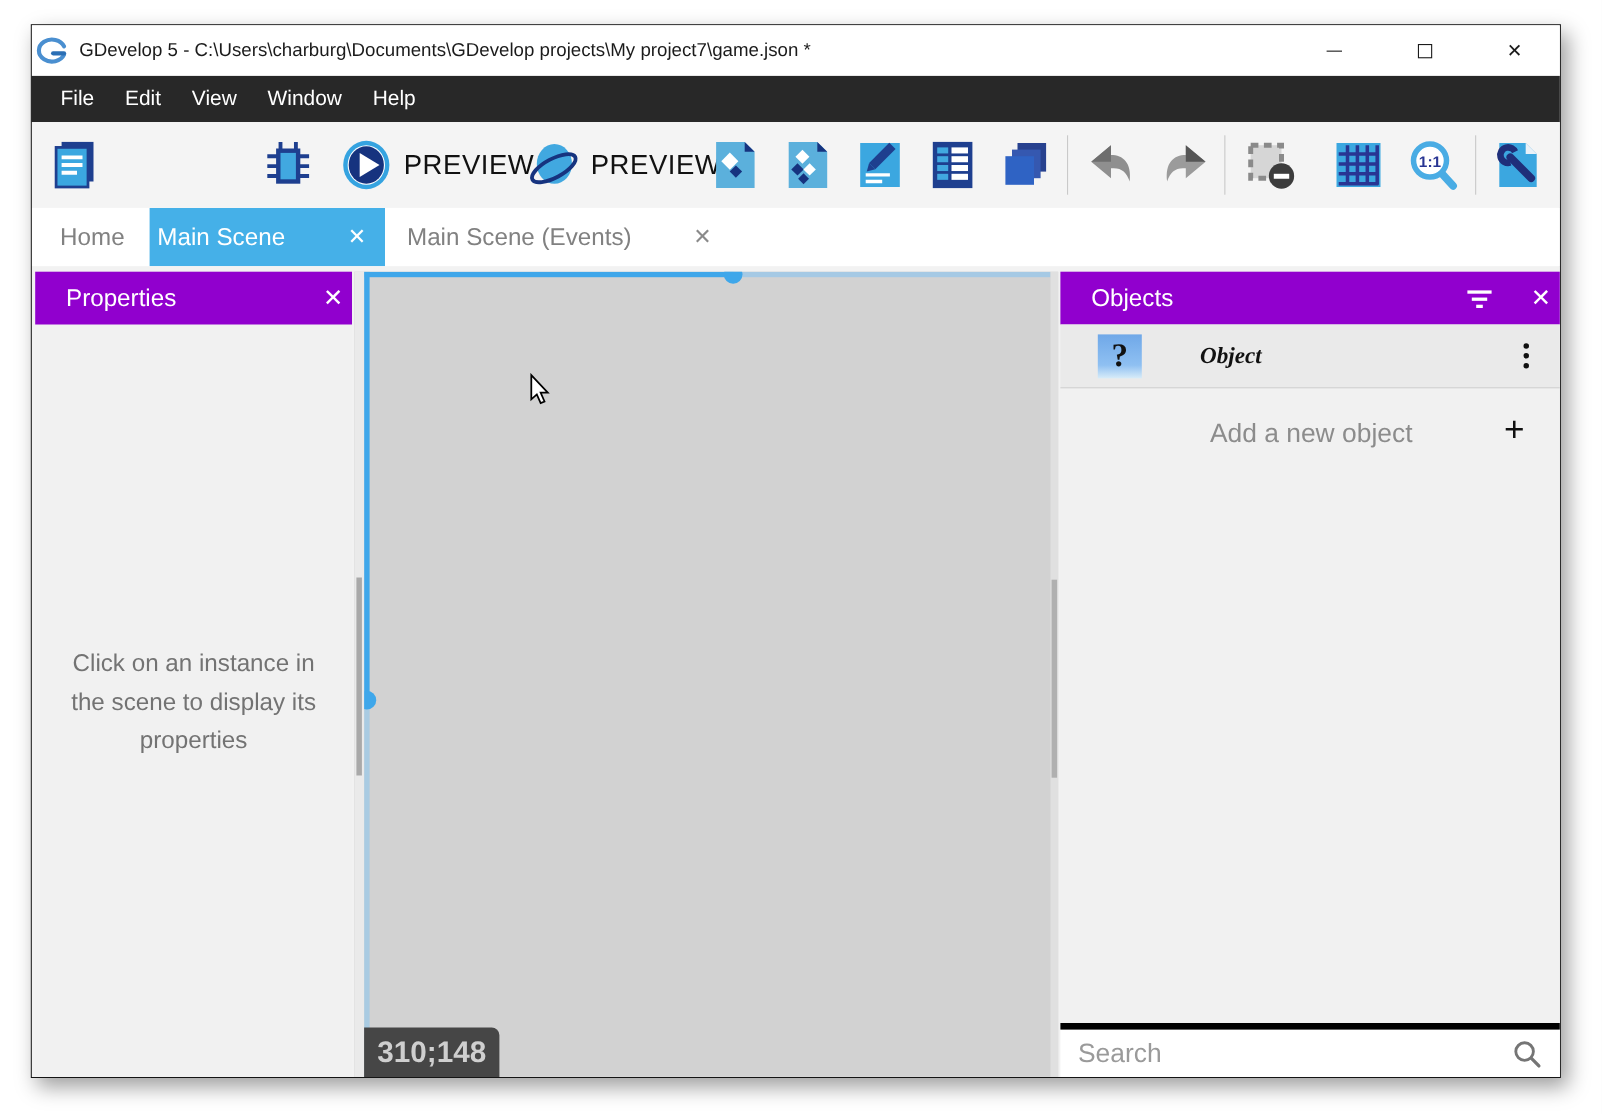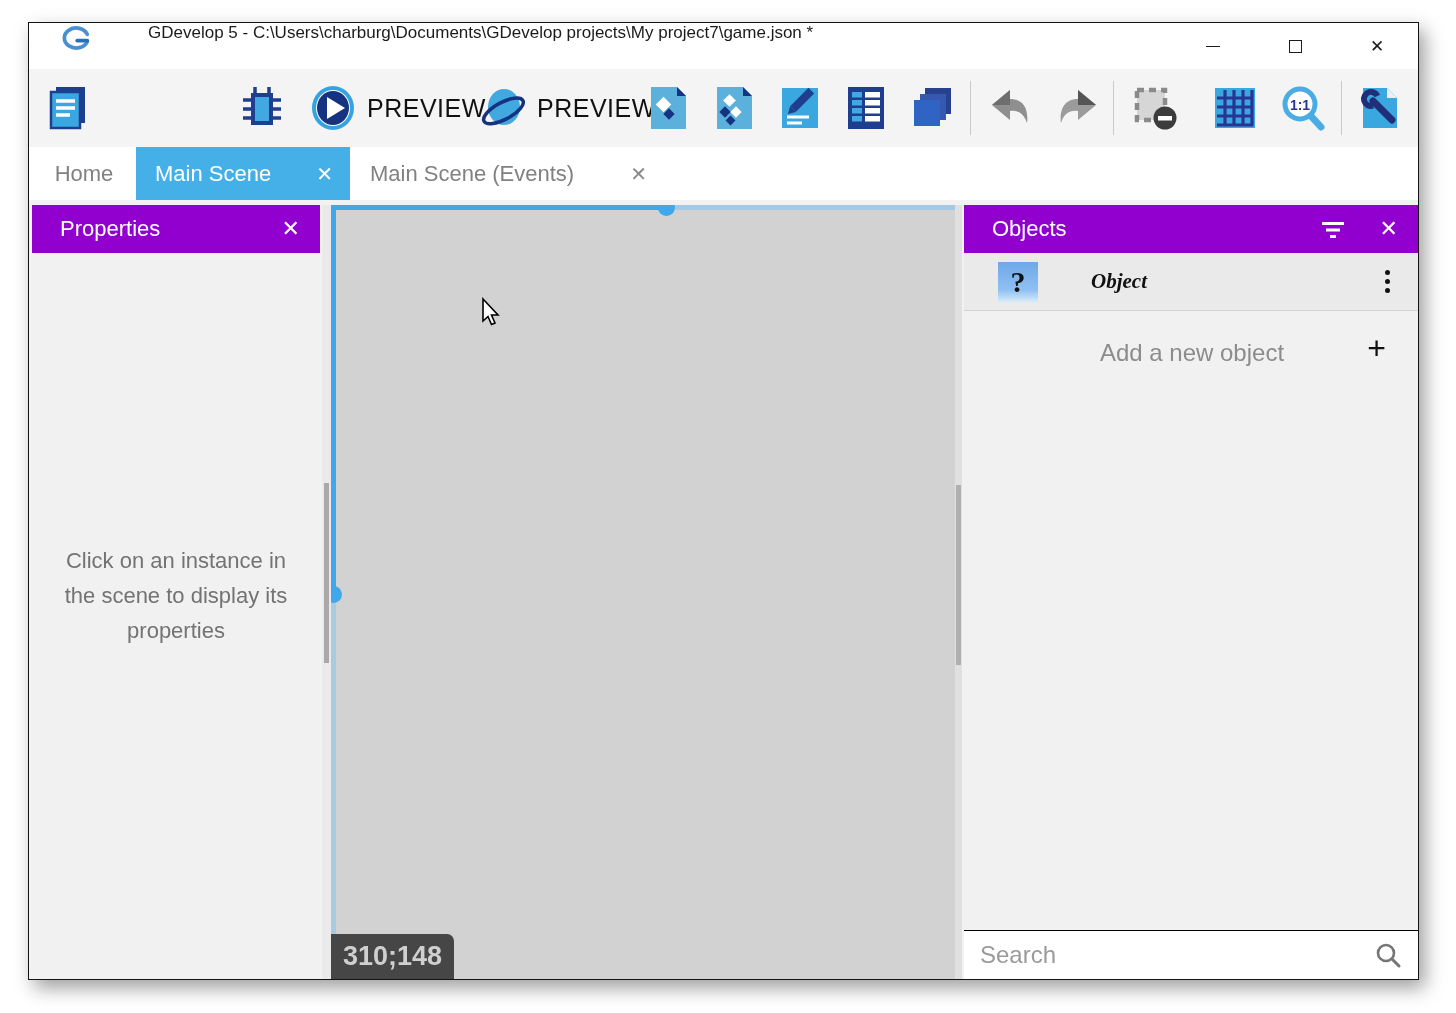--- a/index.html
+++ b/index.html
@@ -6,21 +6,21 @@
   html,body { width:1456px; height:1013px; background:#fff; font-family:"Liberation Sans", sans-serif; overflow:hidden; }
 
   .app-window {
     position:absolute; left:28px; top:22px; width:1391px; height:958px;
     background:#fff; border:1px solid #141414;
     box-shadow: 6px 8px 18px rgba(0,0,0,.38);
     display:flex; flex-direction:column;
   }
 
   
-  .titlebar { height:46px; background:#fff; display:flex; align-items:flex-start; padding-left:32px; flex:none;gap:47px; }
+  .titlebar { height:46px; background:#fff; display:flex; align-items:center; padding-left:3px; flex:none; }
   .logo { width:30px; height:30px; margin-right:10px; flex:none; }
   .title-text { font-size:17px; color:#1b1b1b; white-space:nowrap; }
   .win-controls { margin-left:auto; display:flex; align-items:center; height:100%; }
   .win-btn { width:82px; height:100%; display:flex; align-items:center; justify-content:center; color:#1b1b1b; }
   .glyph-min { width:14px; height:1px; background:#1b1b1b; }
   .glyph-max { width:13px; height:13px; border:1px solid #1b1b1b; }
   .glyph-close { font-size:17px; font-weight:300; }
 
   
   .menubar { height:42px; background:#282828; display:flex; align-items:center; padding-left:12px; flex:none; }
@@ -31,31 +31,31 @@
   .tool { position:absolute; top:14px; width:50px; height:50px; display:flex; align-items:center; justify-content:center; }
   .tool svg { width:48px; height:48px; }
   .tool-label { position:absolute; top:0; height:78px; display:flex; align-items:center; font-size:25px; color:#111; letter-spacing:.5px; }
   .tb-sep { position:absolute; top:12px; width:1px; height:54px; background:#c9c9c9; }
 
   
   .tabbar { height:53px; background:#fff; display:flex; align-items:stretch; padding-left:3px; flex:none; }
   .tab { display:flex; align-items:center; font-size:22px; color:#818181; }
   .tab.home { width:104px; justify-content:center; }
   .tab.active { background:#45b0e8; color:#fff; }
-  .tab.scene { width:214px; padding:0 17px 0 19px; }
+  .tab.scene { width:214px; padding:0 17px 0 7px; }
   .tab.events { width:314px; padding:0 17px 0 20px; }
   .tab .tab-label { flex:1; }
   .tab .tab-close { font-size:20px; font-weight:300; padding-left:10px; }
   .tab.active .tab-close { color:#fff; }
   .tab.events .tab-close { color:#8a8a8a; }
 
   
   .main { flex:1; display:flex; background:#f2f2f2; padding:5px 0 0 3px; min-height:0; }
 
-  .panel-header { height:48px; background:#9100ce; color:#fff; display:flex; align-items:center; padding:0 20px 0 28px; flex:none; }
+  .panel-header { height:48px; background:#9100ce; color:#fff; display:flex; align-items:center; padding:0 8px 0 28px; flex:none; }
   .panel-title { font-size:22px; flex:1; }
   .panel-close { font-size:22px; font-weight:300; }
 
   .props-panel { width:288px; flex:none; background:#f1f1f1; display:flex; flex-direction:column; }
   .props-body { flex:1; display:flex; justify-content:center; }
   .props-msg { margin-top:290px; width:256px; text-align:center; font-size:22px; line-height:35px; color:#737373; }
 
   .canvas-wrap { flex:1; position:relative; margin-left:2px; background:#d2d2d2; overflow:hidden; }
   .scroll-track-left { position:absolute; left:0; top:0; bottom:0; width:9px; background:#eaeaea; }
   .scroll-thumb-left { position:absolute; left:2px; top:278px; width:5px; height:180px; background:#a9a9a9; }
@@ -78,21 +78,21 @@
   .object-thumb { width:40px; height:40px; background:linear-gradient(180deg,#6fa8e8 0%,#8fc0f2 70%,#d8ecf8 100%);
     display:flex; align-items:center; justify-content:center; font-family:"Liberation Serif", serif;
     font-weight:bold; font-size:30px; color:#111; flex:none; }
   .object-name { font-size:21px; font-weight:bold; font-style:italic; color:#111; margin-left:53px; flex:1; font-family:"Liberation Serif", serif; }
   .kebab { display:flex; flex-direction:column; gap:4px; padding:4px; }
   .kebab i { width:5px; height:5px; border-radius:50%; background:#111; }
   .add-row { height:56px; display:flex; align-items:flex-end; padding:0 32px 0 34px; flex:none; }
   .add-label { flex:1; text-align:center; font-size:24px; color:#8c8c8c; padding-left:40px; }
   .add-plus { font-size:32px; font-weight:400; color:#111; width:40px; text-align:right; }
   .objects-spacer { flex:1; }
-  .search-row { height:49px; background:#fff; border-top:1px solid #000000; display:flex; align-items:center; padding:0 16px; flex:none; }
+  .search-row { height:49px; background:#fff; border-top:6px solid #000000; display:flex; align-items:center; padding:0 16px; flex:none; }
   .search-input { flex:1; border:none; outline:none; font-size:24px; color:#333; font-family:"Liberation Sans", sans-serif; background:transparent; }
   .search-input::placeholder { color:#9a9a9a; }
 </style>
 </head>
 <body>
 
 <div class="app-window">
 
   <div class="titlebar">
     <svg class="logo" viewBox="0 0 24 24">
@@ -106,20 +106,27 @@
         </div>
       <div class="win-btn">
           <span class="glyph-max"></span>
         </div>
       <div class="win-btn">
           <span class="glyph-close">✕</span>
         </div>
     </div>
   </div>
 
+  <div class="menubar">
+    <span class="menu-item">File</span>
+    <span class="menu-item">Edit</span>
+    <span class="menu-item">View</span>
+    <span class="menu-item">Window</span>
+    <span class="menu-item">Help</span>
+  </div>
 
   <div class="toolbar">
 
     <div class="tool" style="left:14px">
       <svg viewBox="0 0 48 48">
         <rect x="12" y="3" width="29" height="36" fill="#1e3f8f"></rect>
         <rect x="7" y="8" width="29" height="36" fill="#3ba7e0" stroke="#1e3f8f" stroke-width="2.5"></rect>
         <line x1="12" y1="17" x2="31" y2="17" stroke="#fff" stroke-width="3.5"></line>
         <line x1="12" y1="24" x2="31" y2="24" stroke="#fff" stroke-width="3.5"></line>
         <line x1="12" y1="31" x2="26" y2="31" stroke="#fff" stroke-width="3.5"></line>

